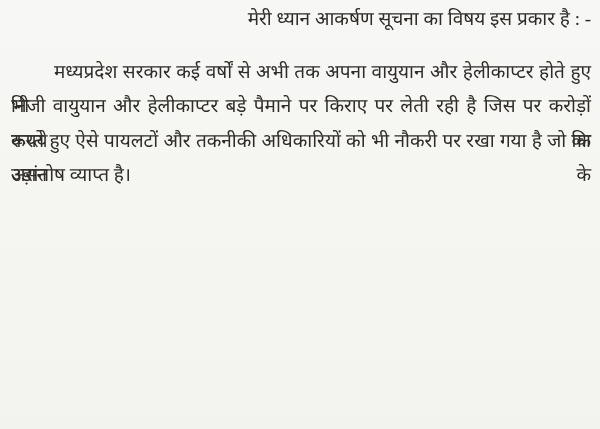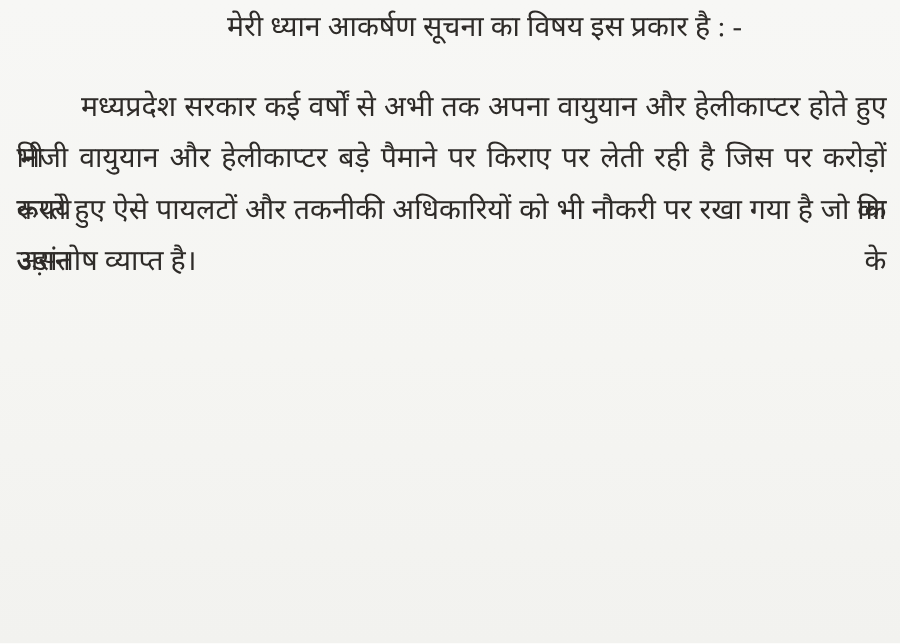--- a/index.html
+++ b/index.html
@@ -22,21 +22,21 @@
     margin: 0;
     padding: 0;
     font-size: 19px;
     line-height: 34.2px;
     height: 34.2px;
     white-space: normal;
     overflow: visible;
   }
   .intro {
     text-indent: 44px;
-    text-align: center;
+    text-align: right;
   }
   .indent {
     text-indent: 43px;
   }
   .justified {
     text-align: justify;
     text-align-last: justify;
   }
   .last-line {
     text-align: left;

